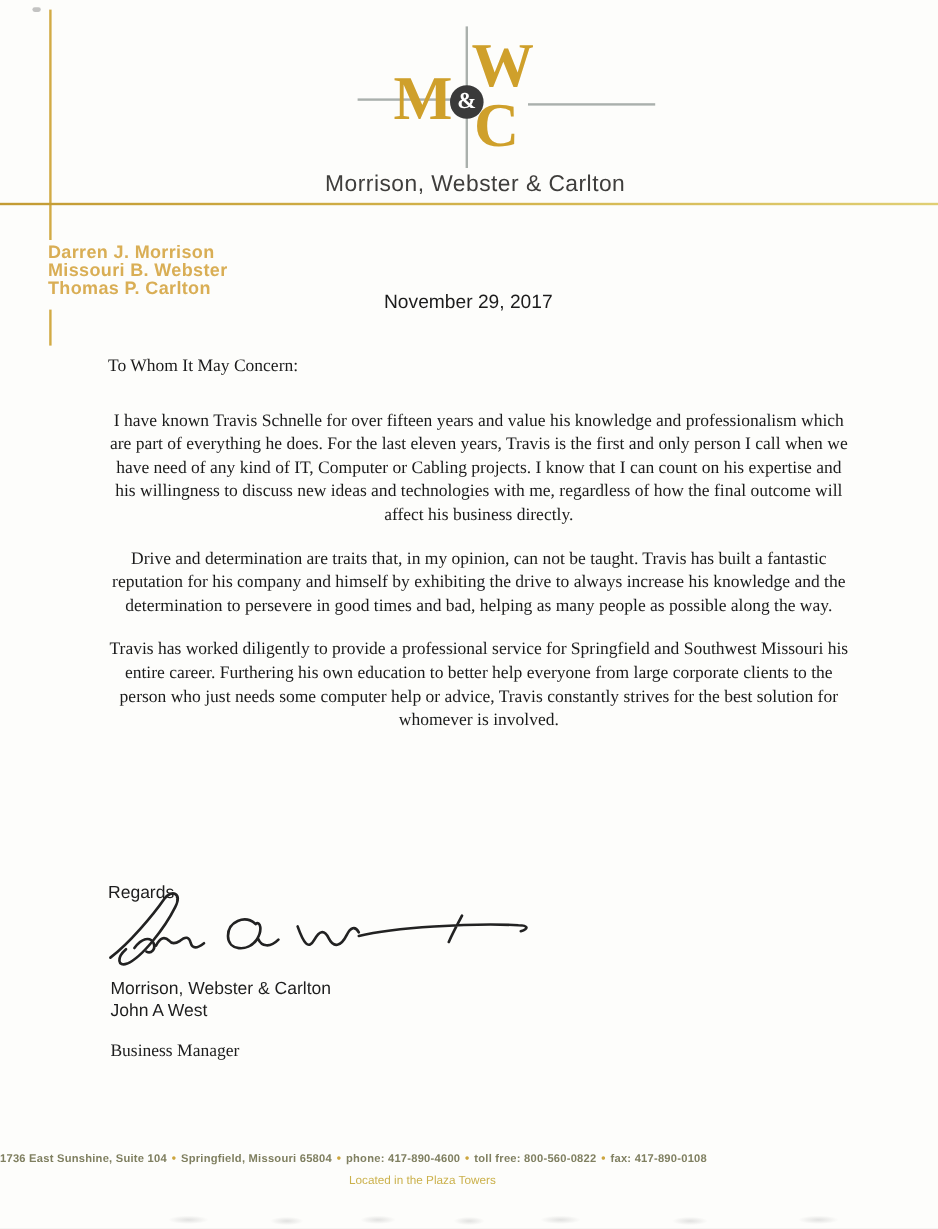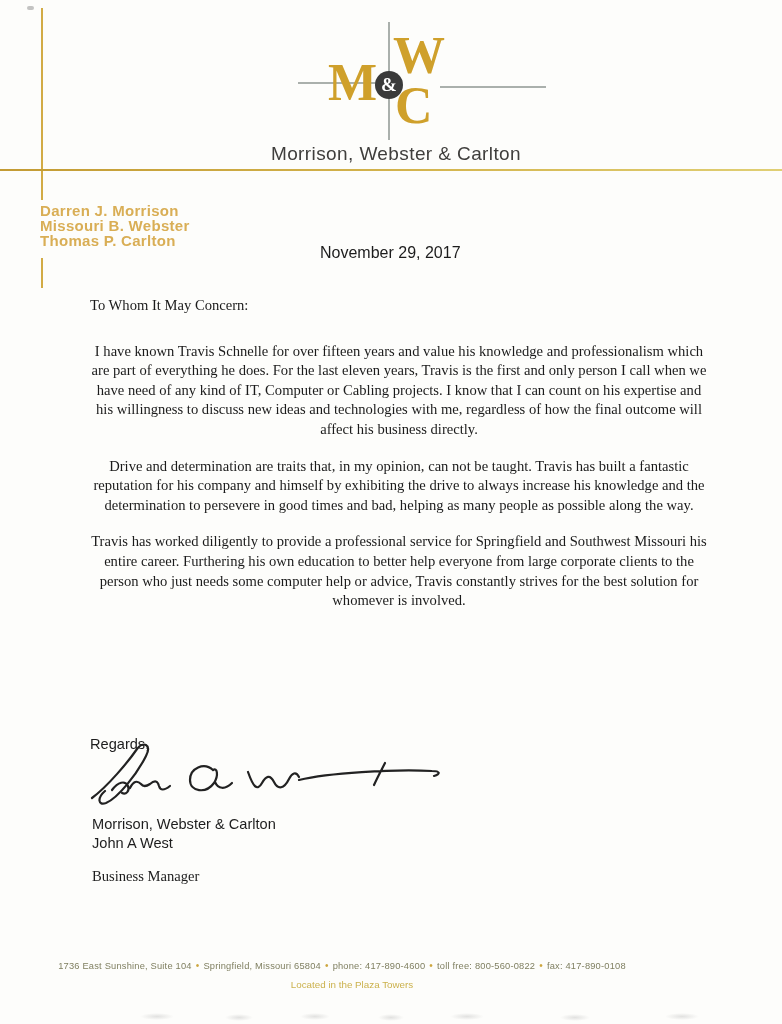--- a/index.html
+++ b/index.html
@@ -45,22 +45,22 @@
   .letter-body p { margin-bottom:17px;text-align:center; }
 
   
   .closing   { position:absolute; left:90px; top:736px; font-size:14.6px; }
   .signature-svg { position:absolute; left:78px; top:740px; }
   .sig-name    { position:absolute; left:92px; top:796px; font-size:14.6px;margin-top:39px; }
   .sig-company { position:absolute; left:92px; top:816px; font-size:14.6px; }
   .sig-title   { position:absolute; left:92px; top:868px; font-size:14.6px;font-family:Liberation Serif, serif; }
 
   
-  .footer-line1 { position:absolute; left:0; top:960px; width:684px; text-align:center;
-                  font-size:9.3px; color:#7f7f60; letter-spacing:0.2px; }
+  .footer-line1 { position:absolute; left:0; top:960px; width:684px; 
+                  font-size:9.3px; color:#7f7f60; letter-spacing:0.2px;font-weight:bold; }
   .footer-line1 .bullet { color:#cda63f; margin:0 4px; font-size:10px; }
   .footer-line2 { position:absolute; left:0; top:979px; width:704px; text-align:center;
                   font-size:9.8px; color:#cbb14c; }
 
   
   .smudge { position:absolute; height:7px; border-radius:50%;
             background:radial-gradient(ellipse at center, #9a9a9a 0%, transparent 70%);
             opacity:0.28; }
   .speck { position:absolute; left:27px; top:6px; width:7px; height:4px; background:#8a8a8a; opacity:0.5; border-radius:2px; }
 </style>

